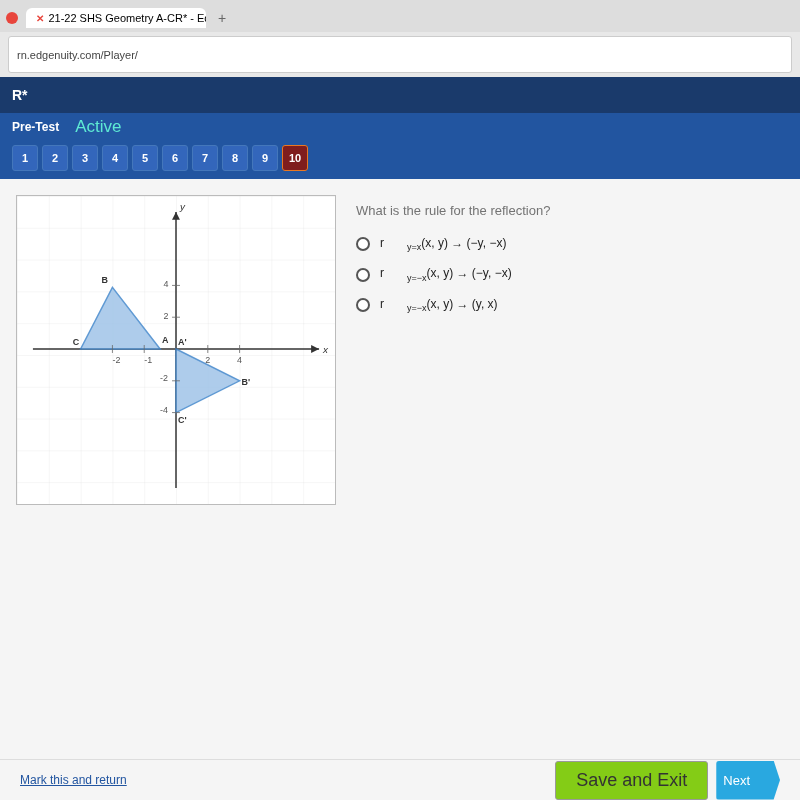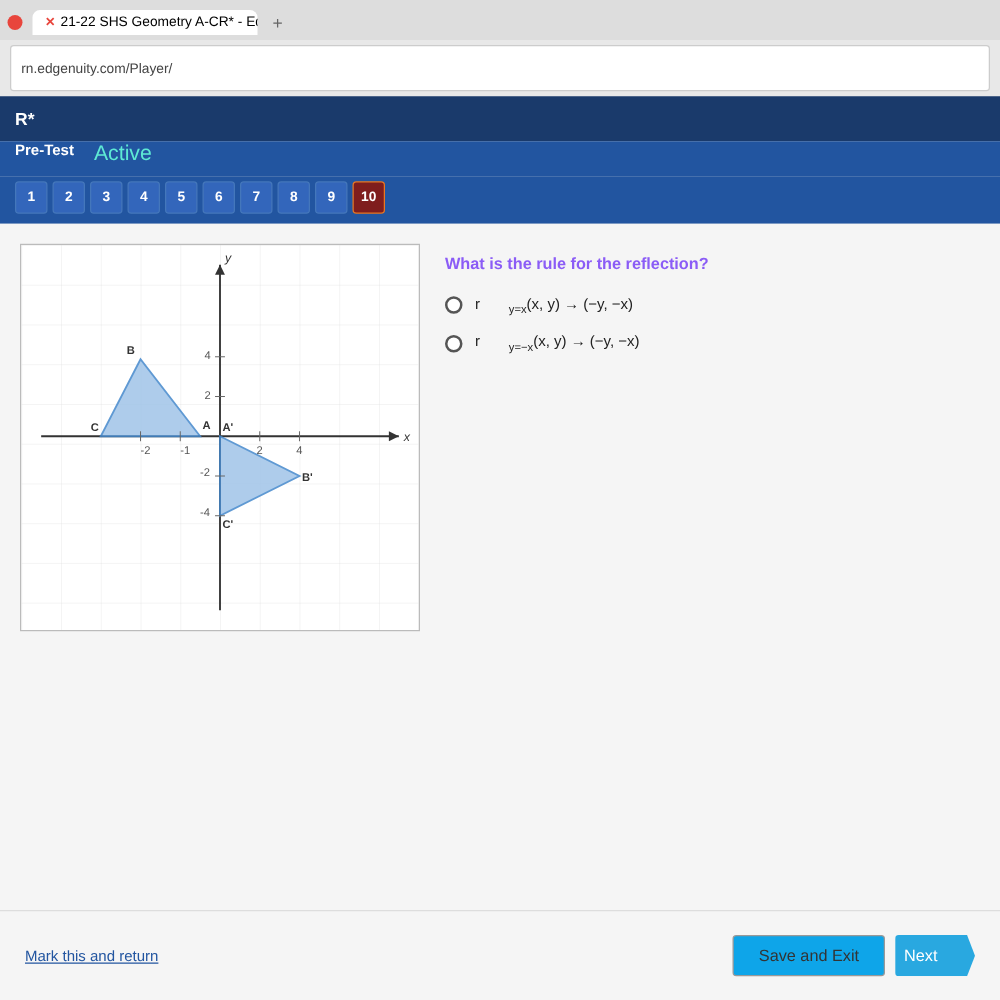--- a/index.html
+++ b/index.html
@@ -67,20 +67,21 @@
       color: white;
       font-size: 14px;
       font-weight: bold;
     }
 
     
     .sub-header {
       background: #2255a0;
       height: 28px;
       display: flex;
+      align-items: center;
       padding: 0 12px;
       gap: 16px;
     }
     .sub-header-label {
       color: white;
       font-size: 12px;
       font-weight: bold;
     }
     .sub-header-status {
       color: #5eead4;
@@ -136,23 +137,23 @@
       height: 100%;
     }
 
     
     .question-area {
       flex: 1;
       padding: 8px 0;
     }
     .question-text {
       font-size: 13px;
-      color: #8b5cf6;
+      color: #737373;
       margin-bottom: 18px;
-      font-weight: bold;
+      font-weight: normal;
     }
     .answer-option {
       display: flex;
       align-items: center;
       gap: 10px;
       margin-bottom: 14px;
       cursor: pointer;
     }
     .radio-circle {
       width: 14px; height: 14px;
@@ -169,44 +170,44 @@
       font-size: 9px;
       margin-left: 23px;
     }
 
     
     .bottom-bar {
       position: absolute;
       bottom: 0;
       left: 0;
       right: 0;
-      height: 72px;
+      height: 41px;
       background: #f5f5f5;
       border-top: 1px solid #ddd;
       display: flex;
       align-items: center;
       justify-content: space-between;
       padding: 0 20px;
     }
     .mark-return-link {
       color: #2255a0;
       font-size: 12px;
       text-decoration: underline;
       cursor: pointer;
     }
     .bottom-buttons {
       display: flex;
       gap: 8px;
     }
     .btn-save {
-      background: #0ea5e9;
+      background: #84cc16;
       border: 1px solid #999;
       border-radius: 3px;
       padding: 8px 20px;
-      font-size: 13px;
+      font-size: 18px;
       color: #333;
       cursor: pointer;
     }
     .btn-next {
       background: #29a8e0;
       border: none;
       border-radius: 3px;
       padding: 8px 7px;
       font-size: 13px;
       color: white;
@@ -321,20 +322,26 @@
     </div>
 
     <div class="answer-option">
       <div class="radio-circle"></div>
       <span class="option-text">
         r<sub>y=−x</sub>(x, y) → (−y, −x)
       </span>
     </div>
 
 
+    <div class="answer-option">
+      <div class="radio-circle"></div>
+      <span class="option-text">
+        r<sub>y=−x</sub>(x, y) → (y, x)
+      </span>
+    </div>
   </div>
 </div>
 
 <div class="bottom-bar">
   <a class="mark-return-link">Mark this and return</a>
   <div class="bottom-buttons">
     <button class="btn-save">Save and Exit</button>
     <button class="btn-next">Next</button>
   </div>
 </div>

